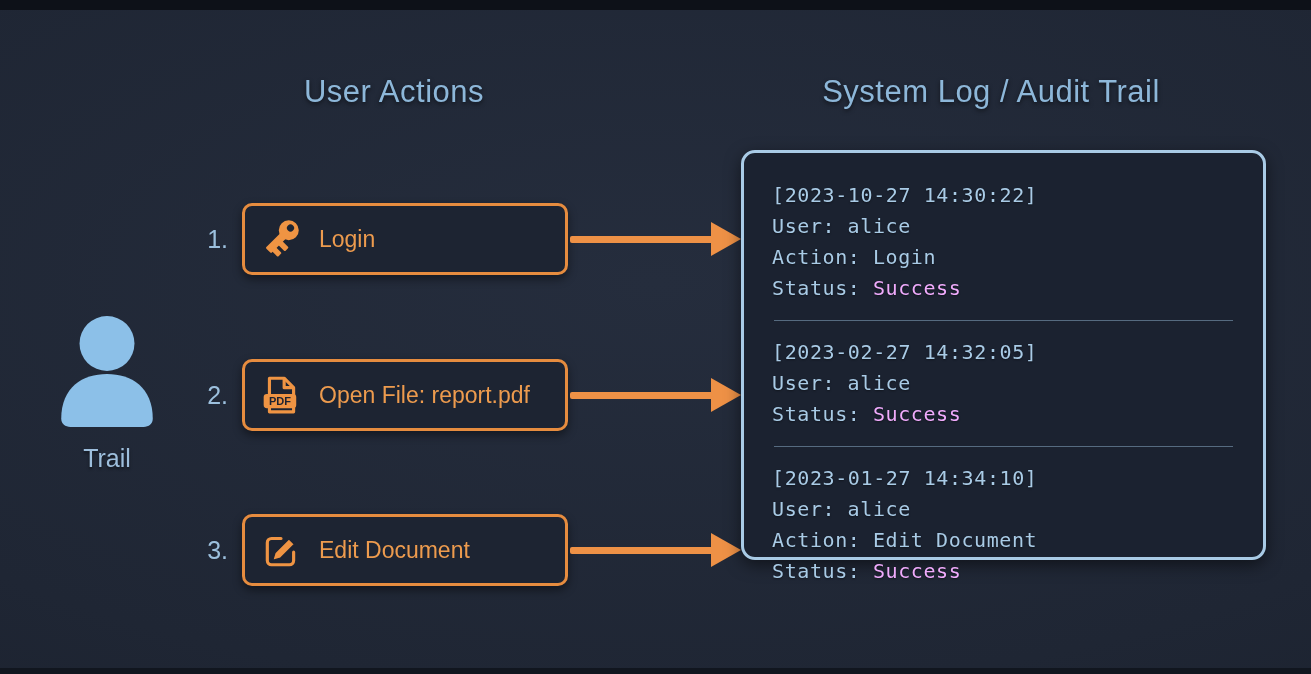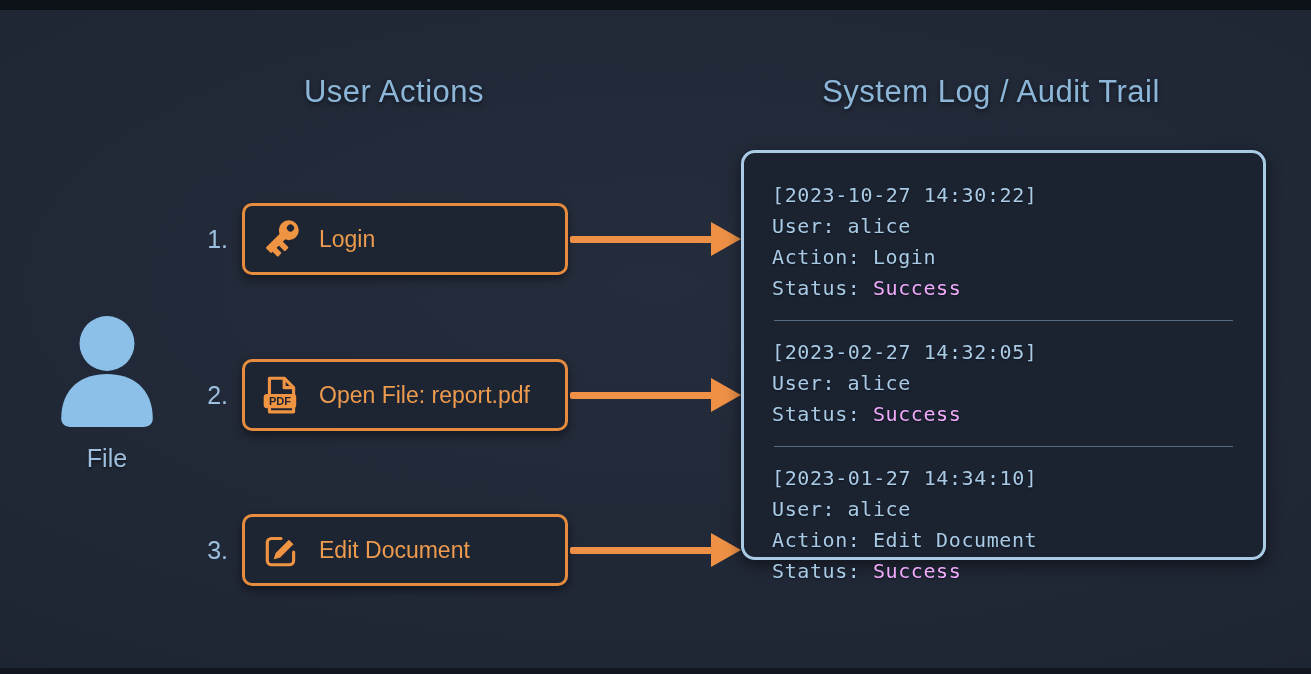--- a/index.html
+++ b/index.html
@@ -167,21 +167,21 @@
   <div class="col-title right">System Log / Audit Trail</div>
 
   <div class="actor-icon">
     <svg width="112" height="118" viewBox="0 0 110 116" xmlns="http://www.w3.org/2000/svg">
       <g fill="#8cc0e8">
         <circle cx="55" cy="29" r="27"></circle>
         <path d="M10 103 C10 72 31 59 55 59 C79 59 100 72 100 103 C100 108 96 111 91 111 L19 111 C14 111 10 108 10 103 Z"></path>
       </g>
     </svg>
   </div>
-  <div class="actor-label">File</div>
+  <div class="actor-label">Trail</div>
 
   <div class="action-num" style="top:203px">1.</div>
   <div class="action-box" style="top:203px">
     <span class="icon-wrap">
       <svg width="40" height="40" viewBox="0 0 36 36" xmlns="http://www.w3.org/2000/svg">
         <g fill="#ef9443" transform="rotate(-45 25 11)">
           <path fill-rule="evenodd" d="M25 2 a9 9 0 1 1 0 18 a9 9 0 1 1 0 -18 Z M27.5 7.5 a3.2 3.2 0 1 0 0 6.4 a3.2 3.2 0 1 0 0 -6.4 Z"></path>
           <rect x="-1" y="7.5" width="20" height="7" rx="1"></rect>
           <rect x="1" y="13" width="5" height="8" rx="1"></rect>
           <rect x="9" y="13" width="5" height="9" rx="1"></rect>

